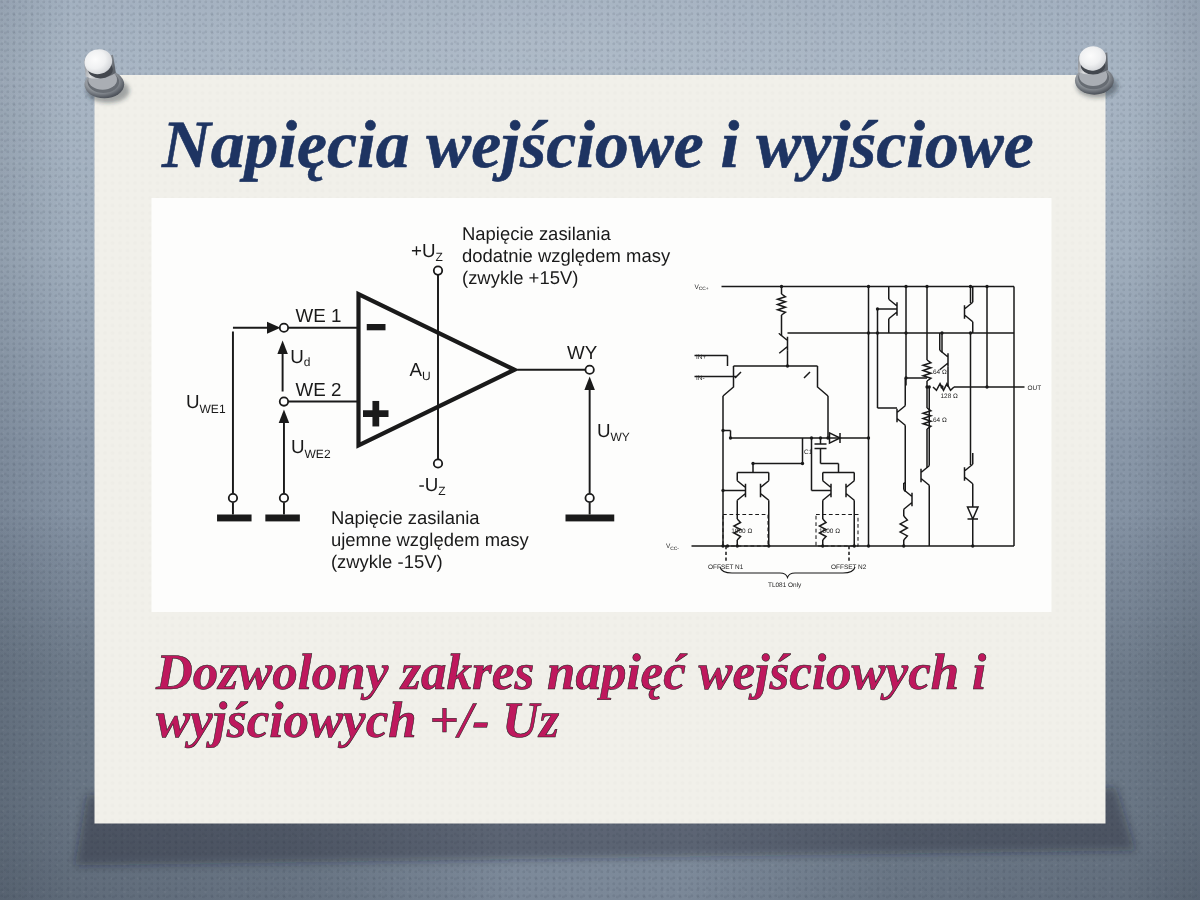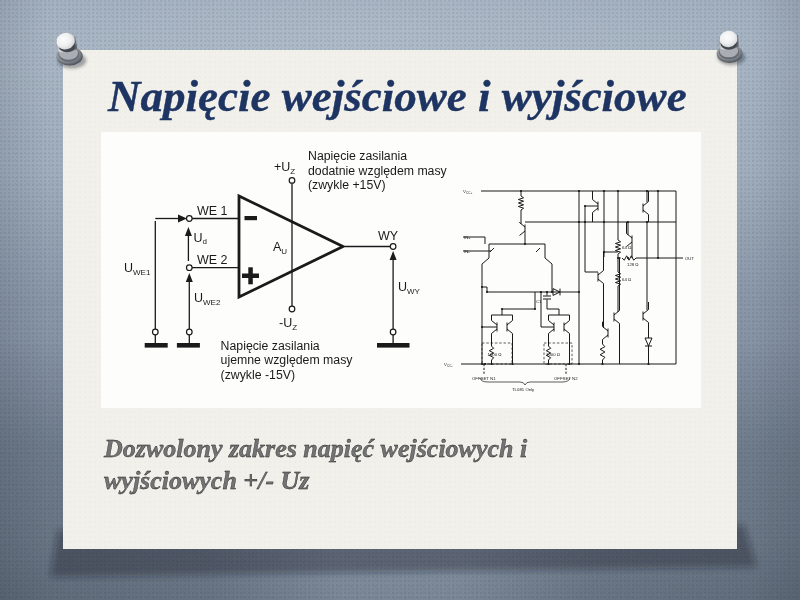--- a/index.html
+++ b/index.html
@@ -22,38 +22,38 @@
     background:#f1f0ea;}
   #cardtex{position:absolute;left:0;top:0;width:100%;height:100%;
     background-image:radial-gradient(circle at 2px 2px, rgba(120,118,105,0.025) 0.9px, rgba(0,0,0,0) 1.5px);
     background-size:5px 5px;}
   #title{position:absolute;left:45px;top:20px;
     font-family:"Liberation Serif", serif;font-weight:bold;font-style:italic;
     font-size:45px;letter-spacing:0px;color:#1e3462;white-space:nowrap;-webkit-text-stroke:0.4px #1e3462;}
   #imgarea{position:absolute;left:38px;top:82px;width:600px;height:276px;background:#fdfdfc;}
   #caption{position:absolute;left:41px;top:383px;width:620px;
     font-family:"Liberation Serif", serif;font-weight:bold;font-style:italic;
-    font-size:26px;line-height:32px;letter-spacing:0px;color:#737373;-webkit-text-stroke:0.35px #191919;}
+    font-size:34px;line-height:32px;letter-spacing:0px;color:#be185d;-webkit-text-stroke:0.35px #191919;}
   .pin{position:absolute;width:46px;height:46px;}
 </style>
 </head>
 <body>
 <div id="stage">
   <div id="tex"></div>
   <svg id="shadow" xmlns="http://www.w3.org/2000/svg" width="800" height="600">
     <polygon points="58,530 744,525 757,567 50,577" fill="rgba(22,30,40,0.36)" filter="url(#sblur)"></polygon>
     <defs>
         <filter id="sblur" x="-10%" y="-30%" width="120%" height="160%">
           <feGaussianBlur stdDeviation="3.2"></feGaussianBlur>
         </filter>
       </defs>
   </svg>
   <div id="card">
     <div id="cardtex"></div>
-    <div id="title">Napięcie wejściowe i wyjściowe</div>
+    <div id="title">Napięcia wejściowe i wyjściowe</div>
     <div id="imgarea">
       <svg width="600" height="276" viewBox="0 0 600 276" xmlns="http://www.w3.org/2000/svg">
 
         <g stroke="#1a1a1a" stroke-width="1.3" fill="none">
           <path d="M138,64 L138,165 L242,114.5 Z" stroke-width="2.8"></path>
           <path d="M91,86.5 H138"></path>
           <path d="M91,135.7 H138"></path>
           <path d="M54.3,86.5 H77"></path>
           <path d="M54.3,89 V197"></path>
           <path d="M87.4,129 V100"></path>

